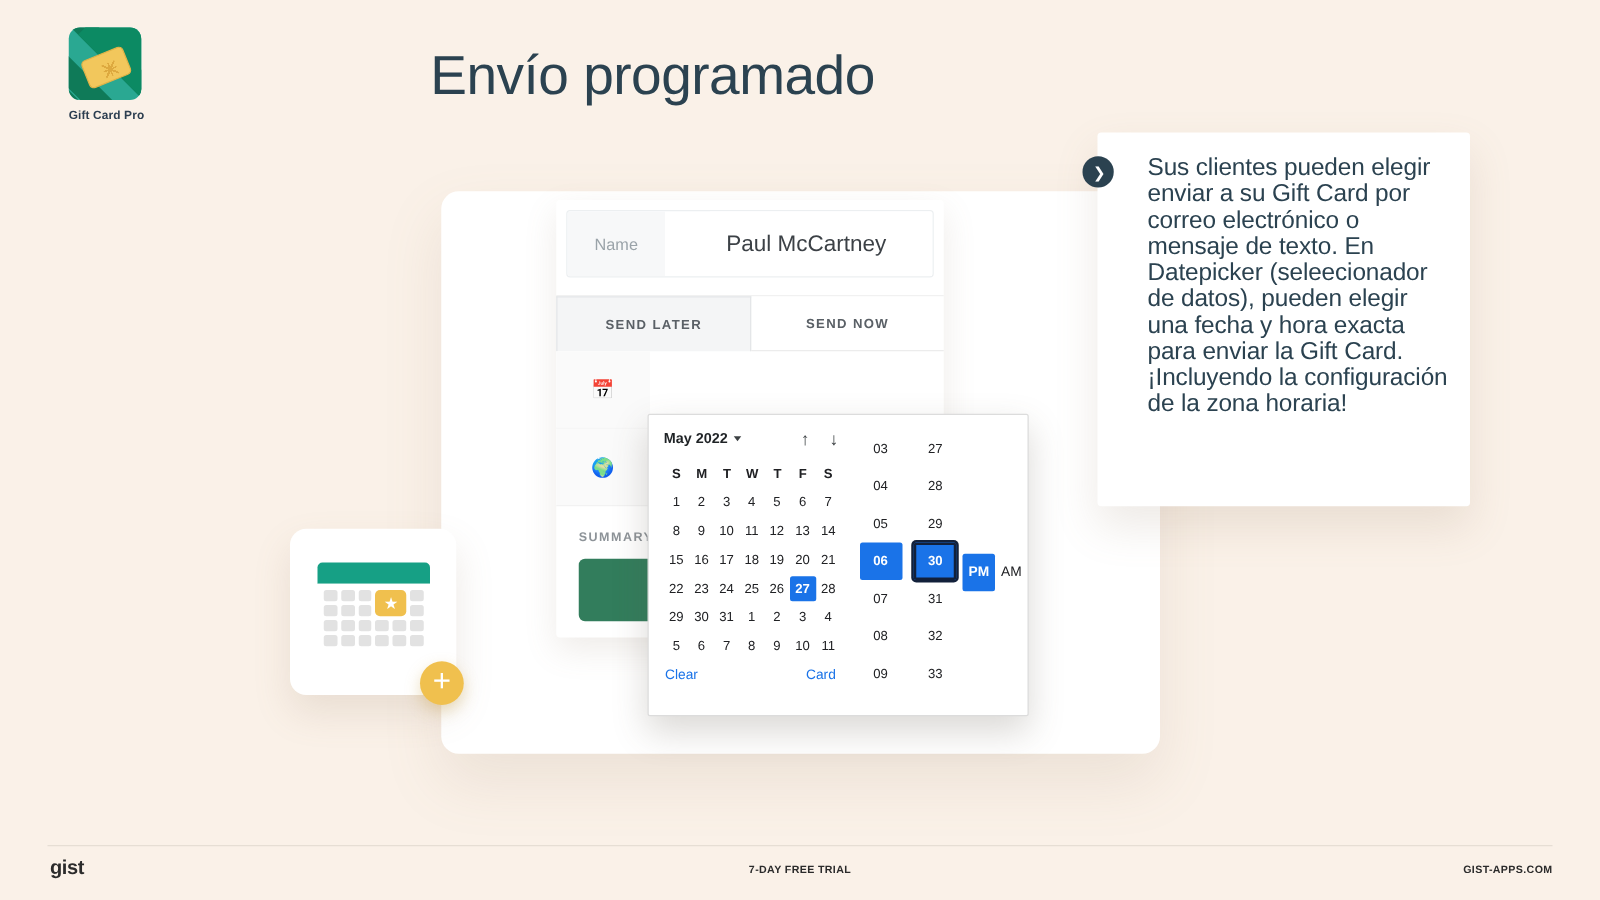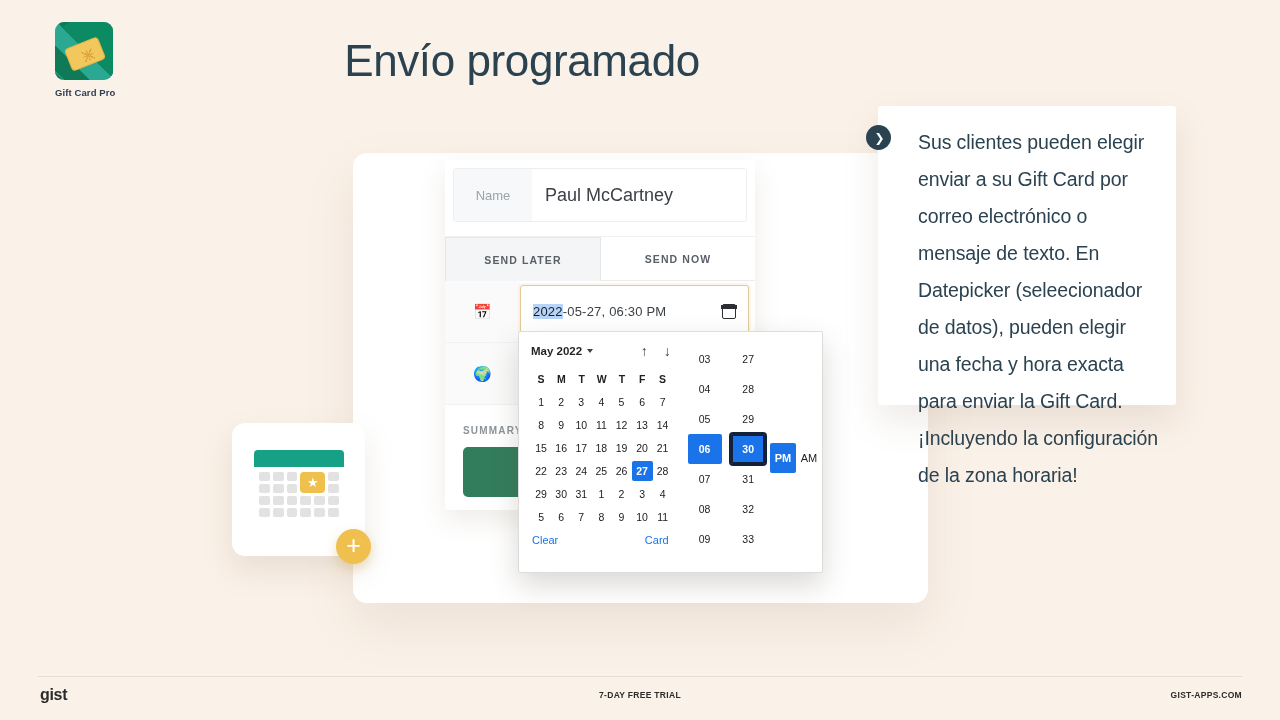--- a/index.html
+++ b/index.html
@@ -85,21 +85,21 @@
   }
 
   
   #form-panel {
     position: absolute; left: 445px; top: 160px; width: 310px; height: 350px;
     background: #fff; border-radius: 3px;
     box-shadow: 0 10px 26px rgba(140,120,100,.14);
   }
   .row-name {
     display: flex; margin: 8px 8px 0 8px; height: 54px;
-    border: 1px solid #eceff1; border-radius: 3px; overflow: hidden;
+    border: 1px solid #eceff1; border-radius: 3px; overflow: hidden; gap: 36px;
   }
   .name-label {
     width: 78px; background: #f7f8f9; display: flex; align-items: center;
     justify-content: center; color: #9aa3a9; font-size: 13px;
   }
   .name-value {
     flex: 1; display: flex; align-items: center; padding-left: 13px;
     color: #3c4146; font-size: 18px; background: #fff;
   }
   .tabs { display: flex; margin-top: 14px; border-top: 1px solid #f1f1f1; }
@@ -201,21 +201,21 @@
     background: #fff; border-radius: 3px;
     box-shadow: 0 16px 34px rgba(150,125,100,.16);
   }
   #callout-bullet {
     position: absolute; left: -12px; top: 19px; width: 25px; height: 25px;
     border-radius: 50%; background: #2b4250; color: #fff;
     display: flex; align-items: center; justify-content: center;
     font-size: 12px; padding-left: 2px;
   }
   #callout-text {
-    padding: 18px 16px 0 40px; font-size: 19.5px; line-height: 37px;
+    padding: 18px 16px 0 40px; font-size: 19.5px; line-height: 21px;
     color: #2b4250; letter-spacing: -.1px;
   }
 
   
   #footer-rule {
     position: absolute; left: 38px; top: 676px; width: 1204px; height: 1px;
     background: #e6ded4;
   }
   #footer-logo {
     position: absolute; left: 40px; top: 686px; font-size: 16px;
@@ -287,24 +287,20 @@
     <div class="name-value">Paul McCartney</div>
   </div>
 
   <div class="tabs">
     <div class="tab active">SEND LATER</div>
     <div class="tab">SEND NOW</div>
   </div>
 
   <div class="icon-row">
     <div class="icon-cell">📅</div>
-    <div id="datetime-field">
-      <div id="dt-text"><span id="dt-year">2022</span><span id="dt-rest">-05-27, 06:30 PM</span></div>
-      <div id="cal-glyph"></div>
-    </div>
   </div>
 
   <div class="icon-row">
     <div class="icon-cell">🌍</div>
     <div style="flex:1"></div>
   </div>
 
   <div class="summary-label">SUMMARY</div>
   <div id="summary-btn"></div>
 </div>

